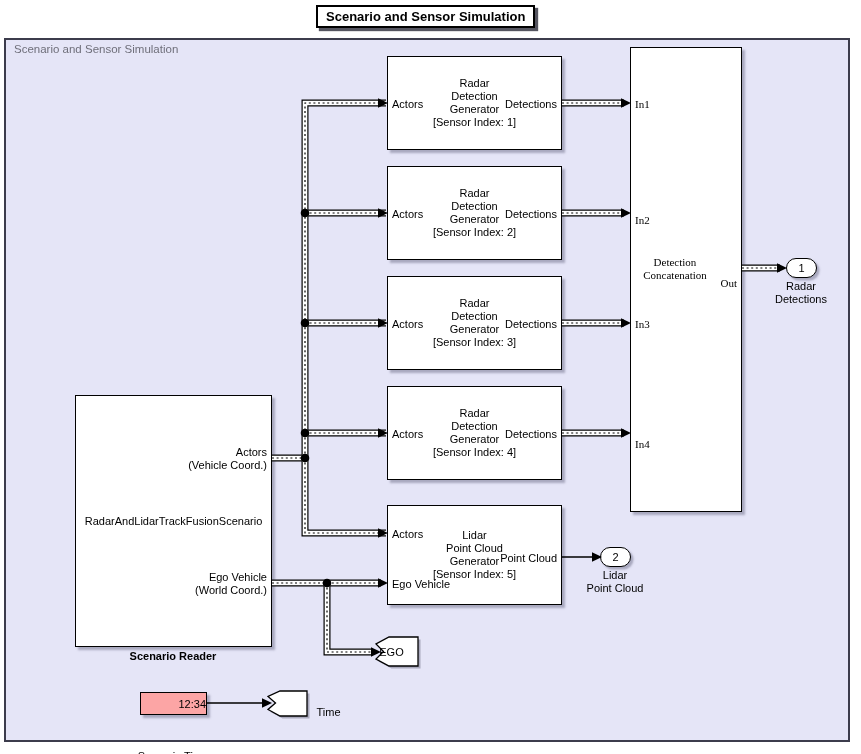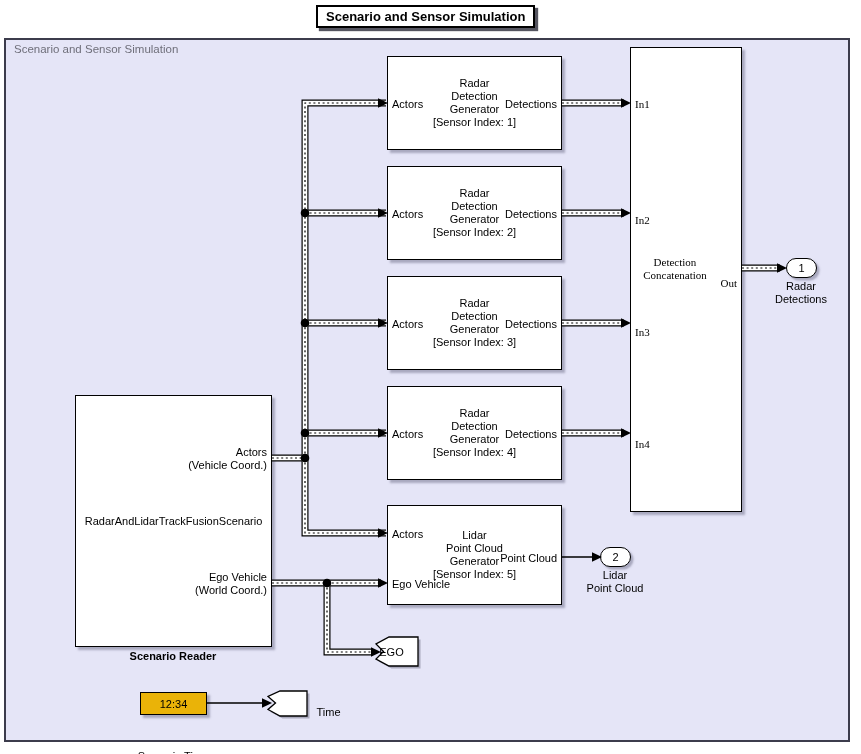--- a/index.html
+++ b/index.html
@@ -42,22 +42,22 @@
   
   .oval{
     position:absolute;width:31px;height:20px;background:#fff;border:1px solid #000;
     border-radius:11px;box-sizing:border-box;
     display:flex;align-items:center;justify-content:center;
     box-shadow:2.5px 2.5px 2px rgba(110,110,135,.5);z-index:1;
   }
   
   .clock{
     position:absolute;left:140px;top:692px;width:67px;height:23px;
-    background:#eab308;border:1.5px solid #000;box-sizing:border-box;
-    display:flex;align-items:center;justify-content:center;
+    background:#fca5a5;border:1.5px solid #000;box-sizing:border-box;
+    display:flex;align-items:center;justify-content:flex-end;
     box-shadow:2.5px 2.5px 2px rgba(110,110,135,.5);z-index:1;
   }
   
   .tag-text{
     position:absolute;display:flex;align-items:center;justify-content:center;z-index:6;
   }
   
   .wires{
     position:absolute;left:0;top:0;z-index:5;pointer-events:none;
   }
@@ -119,21 +119,21 @@
 Generator
 [Sensor Index: 5]</div>
   <div class="pl pl-left" style="top:28px;">Actors</div>
   <div class="pl pl-left" style="top:78px;">Ego Vehicle</div>
   <div class="pl pl-right" style="top:52px;">Point Cloud</div>
 </div>
 
 <div class="block" style="left:630px;top:47px;width:112px;height:465px;font-family:Liberation Serif, serif;">
   <div class="pl pl-left" style="top:56px;">In1</div>
   <div class="pl pl-left" style="top:172px;">In2</div>
-  <div class="pl pl-left" style="top:284px;">In3</div>
+  <div class="pl pl-left" style="top:276px;">In3</div>
   <div class="pl pl-left" style="top:396px;">In4</div>
   <div class="pl" style="left:0;width:88px;top:221px;text-align:center;">Detection
 Concatenation</div>
   <div class="pl pl-right" style="top:227px;margin-top:8px;">Out</div>
 </div>
 
 <div class="oval" style="left:786px;top:258px;">
   <span>1</span>
 </div>
 <div class="block-label" style="left:761px;top:280px;width:80px;">Radar

